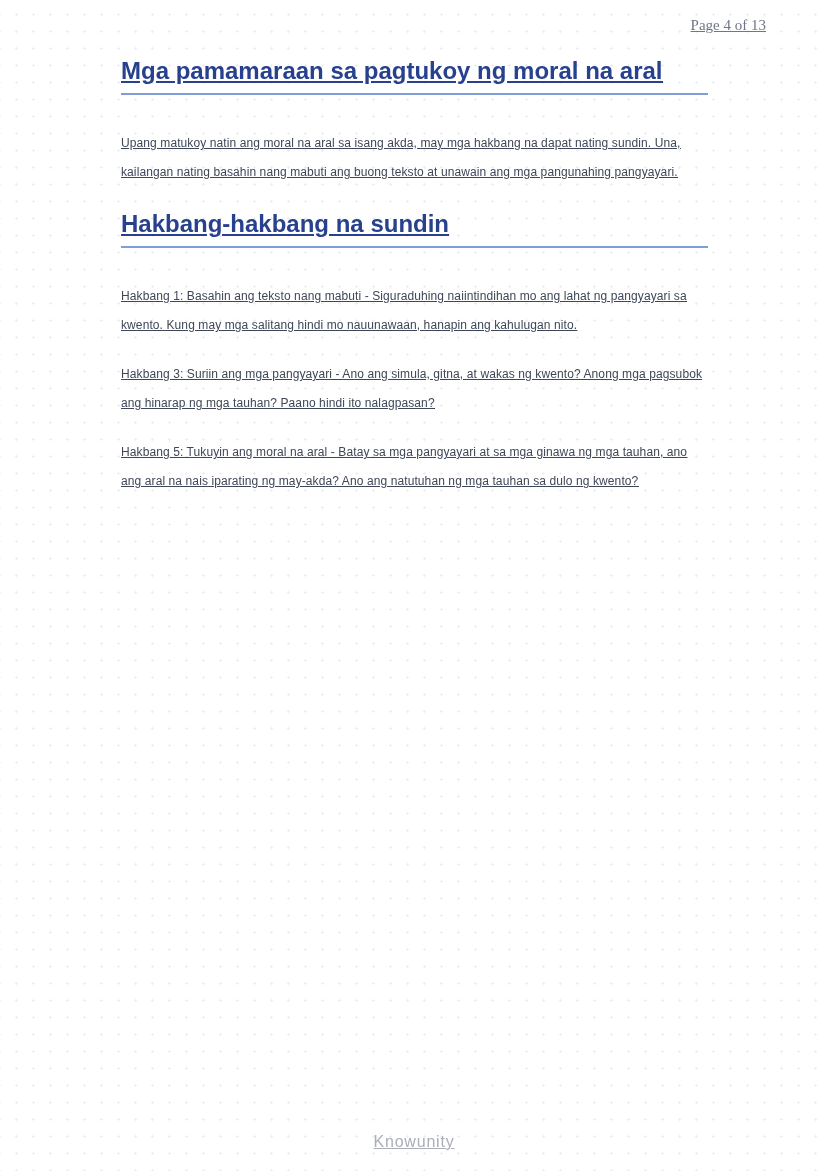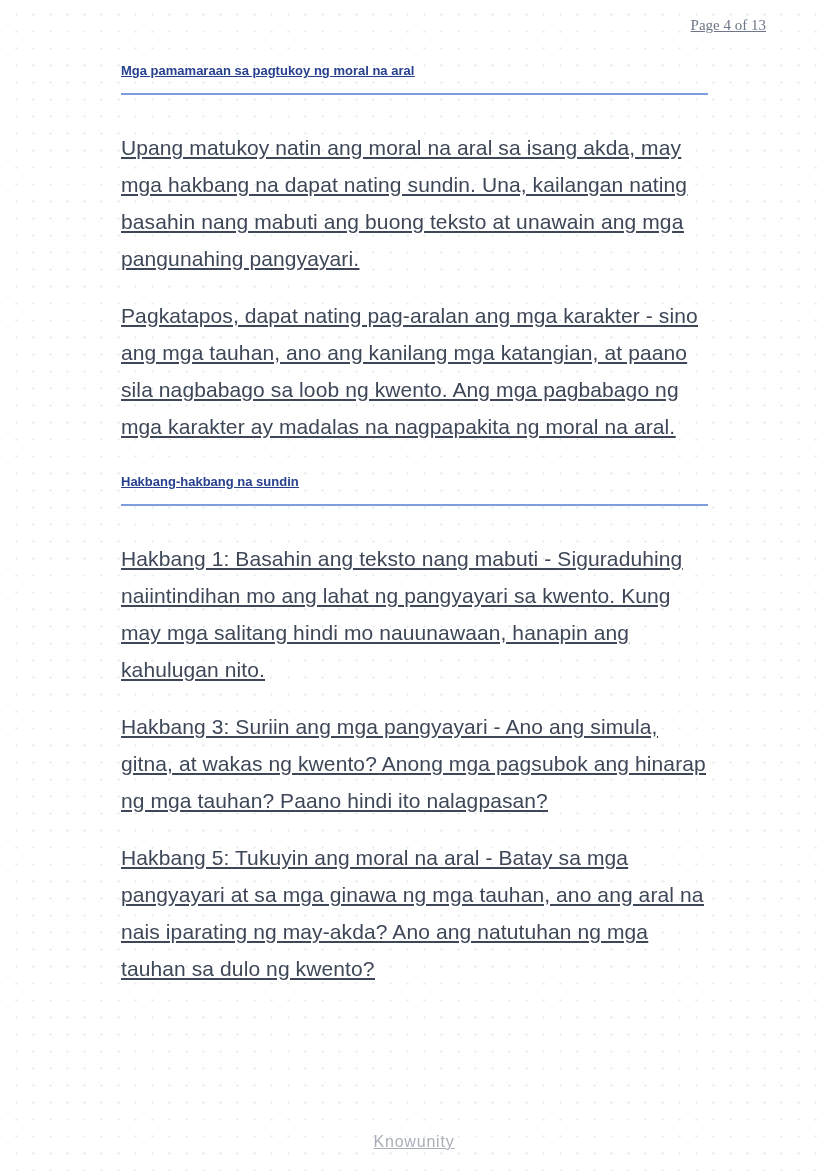--- a/index.html
+++ b/index.html
@@ -32,34 +32,34 @@
     font-size:15px;
     color:var(--page-indicator);
   }
   .content{
     position:absolute;
     top:60px;
     left:121px;
     width:587px;
   }
   .section-heading{
-    font-size:13px;
+    font-size:24px;
     font-weight:700;
     color:var(--heading);
     line-height:22px;
     padding-bottom:11px;
     border-bottom:2px solid var(--heading-underline);
     margin-bottom:34px;
   }
   section + section .section-heading{
     margin-top:26px;
   }
   .content p{
-    font-size:21px;
-    line-height:37px;
+    font-size:12px;
+    line-height:29px;
     color:var(--body-text);
     margin:12px 0 20px 0;
     letter-spacing:0.1px;
   }
   .footer-brand{
     position:absolute;
     left:0;right:0;
     bottom:20px;
     text-align:center;
     font-size:16px;
@@ -71,21 +71,20 @@
 </head>
 <body>
 
 <div class="page-indicator">Page 4 of 13</div>
 
 <main class="content">
 
   <section>
     <h2 class="section-heading">Mga pamamaraan sa pagtukoy ng moral na aral</h2>
     <p>Upang matukoy natin ang moral na aral sa isang akda, may mga hakbang na dapat nating sundin. Una, kailangan nating basahin nang mabuti ang buong teksto at unawain ang mga pangunahing pangyayari.</p>
-    <p>Pagkatapos, dapat nating pag-aralan ang mga karakter - sino ang mga tauhan, ano ang kanilang mga katangian, at paano sila nagbabago sa loob ng kwento. Ang mga pagbabago ng mga karakter ay madalas na nagpapakita ng moral na aral.</p>
   </section>
 
   <section>
     <h2 class="section-heading">Hakbang-hakbang na sundin</h2>
     <p>Hakbang 1: Basahin ang teksto nang mabuti - Siguraduhing naiintindihan mo ang lahat ng pangyayari sa kwento. Kung may mga salitang hindi mo nauunawaan, hanapin ang kahulugan nito.</p>
     <p>Hakbang 3: Suriin ang mga pangyayari - Ano ang simula, gitna, at wakas ng kwento? Anong mga pagsubok ang hinarap ng mga tauhan? Paano hindi ito nalagpasan?</p>
     <p>Hakbang 5: Tukuyin ang moral na aral - Batay sa mga pangyayari at sa mga ginawa ng mga tauhan, ano ang aral na nais iparating ng may-akda? Ano ang natutuhan ng mga tauhan sa dulo ng kwento?</p>
   </section>
 
 </main>

